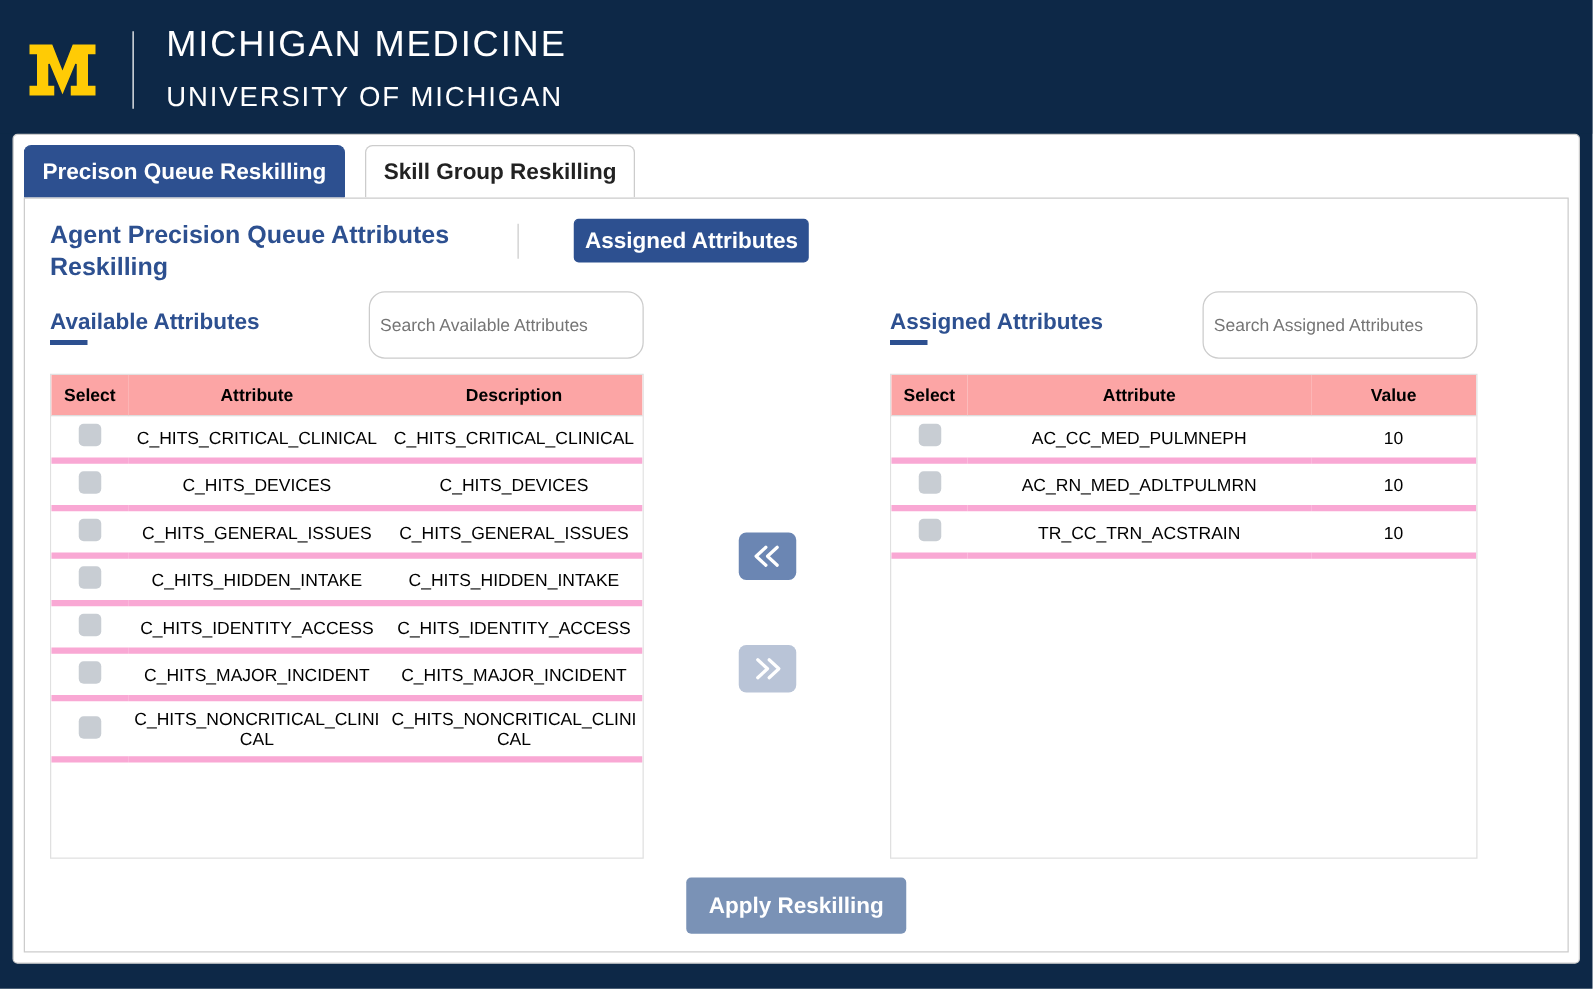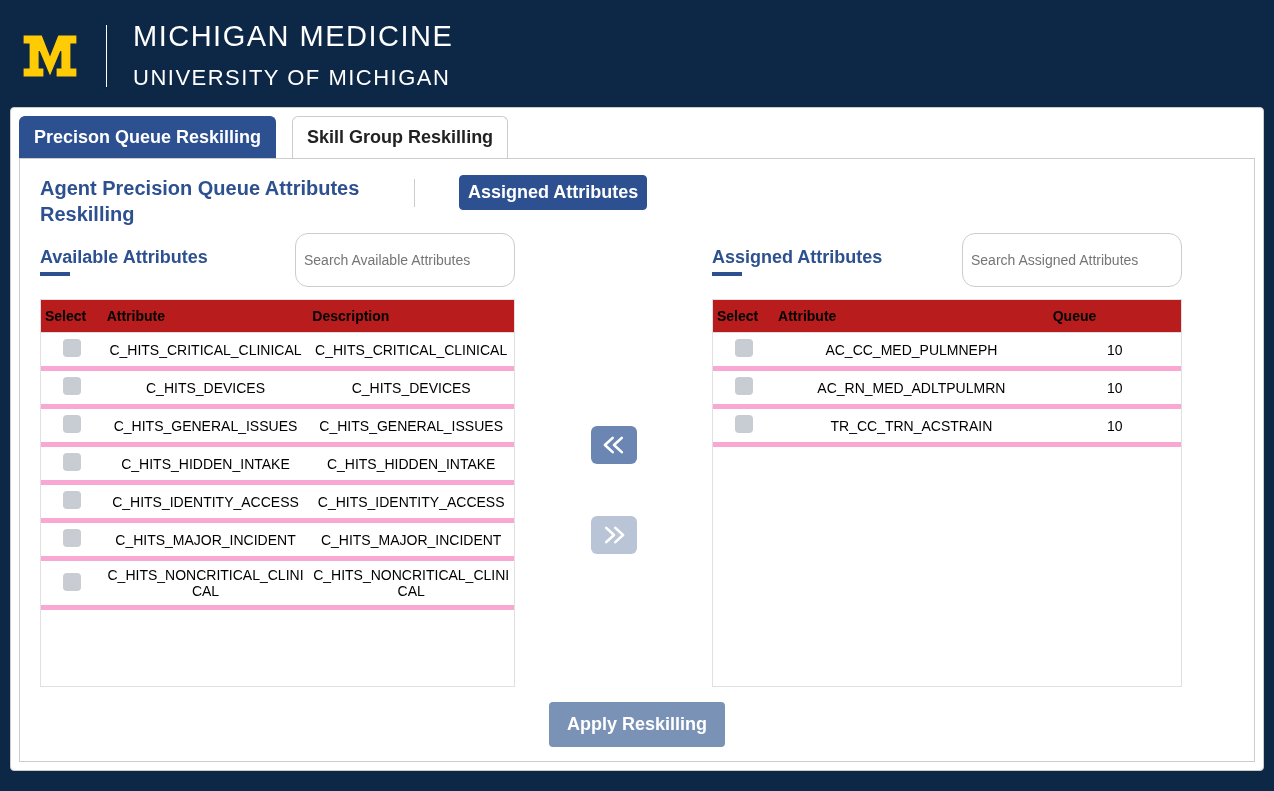--- a/index.html
+++ b/index.html
@@ -156,25 +156,25 @@
   border: 1px solid #e0e0e0;
   height: 388px;
   overflow: hidden;
 }
 .tbl {
   width: 100%;
   border-collapse: collapse;
   font-size: 14px;
 }
 .tbl th {
-  background: #b91c1c;
+  background: #fca5a5;
   font-weight: bold;
   padding: 8px 4px;
   border-bottom: 1px solid #ddd;
-  text-align: left;
+  text-align: center;
 }
 .tbl td {
   padding: 6px 2px;
   border-bottom: 5px solid #f9a8d4;
   text-align: center;
   vertical-align: middle;
   word-break: break-word;
 }
 .tbl tr { background: #fff; }
 .chk {
@@ -324,21 +324,21 @@
         <div class="pane-head">
           <div class="pane-title">Assigned Attributes</div>
           <input class="search-input" type="text" placeholder="Search Assigned Attributes" style="">
         </div>
         <div class="table-box">
           <table class="tbl">
             <thead>
               <tr>
                 <th class="col-select">Select</th>
                 <th class="col-attr-right">Attribute</th>
-                <th class="col-value">Queue</th>
+                <th class="col-value">Value</th>
               </tr>
             </thead>
             <tbody id="assigned-body">
                 <tr>
                   <td class="col-select"><span class="chk"></span></td>
                   <td class="col-attr-right">AC_CC_MED_PULMNEPH</td>
                   <td class="col-value">10</td>
                 </tr>
                 <tr>
                   <td class="col-select"><span class="chk"></span></td>

